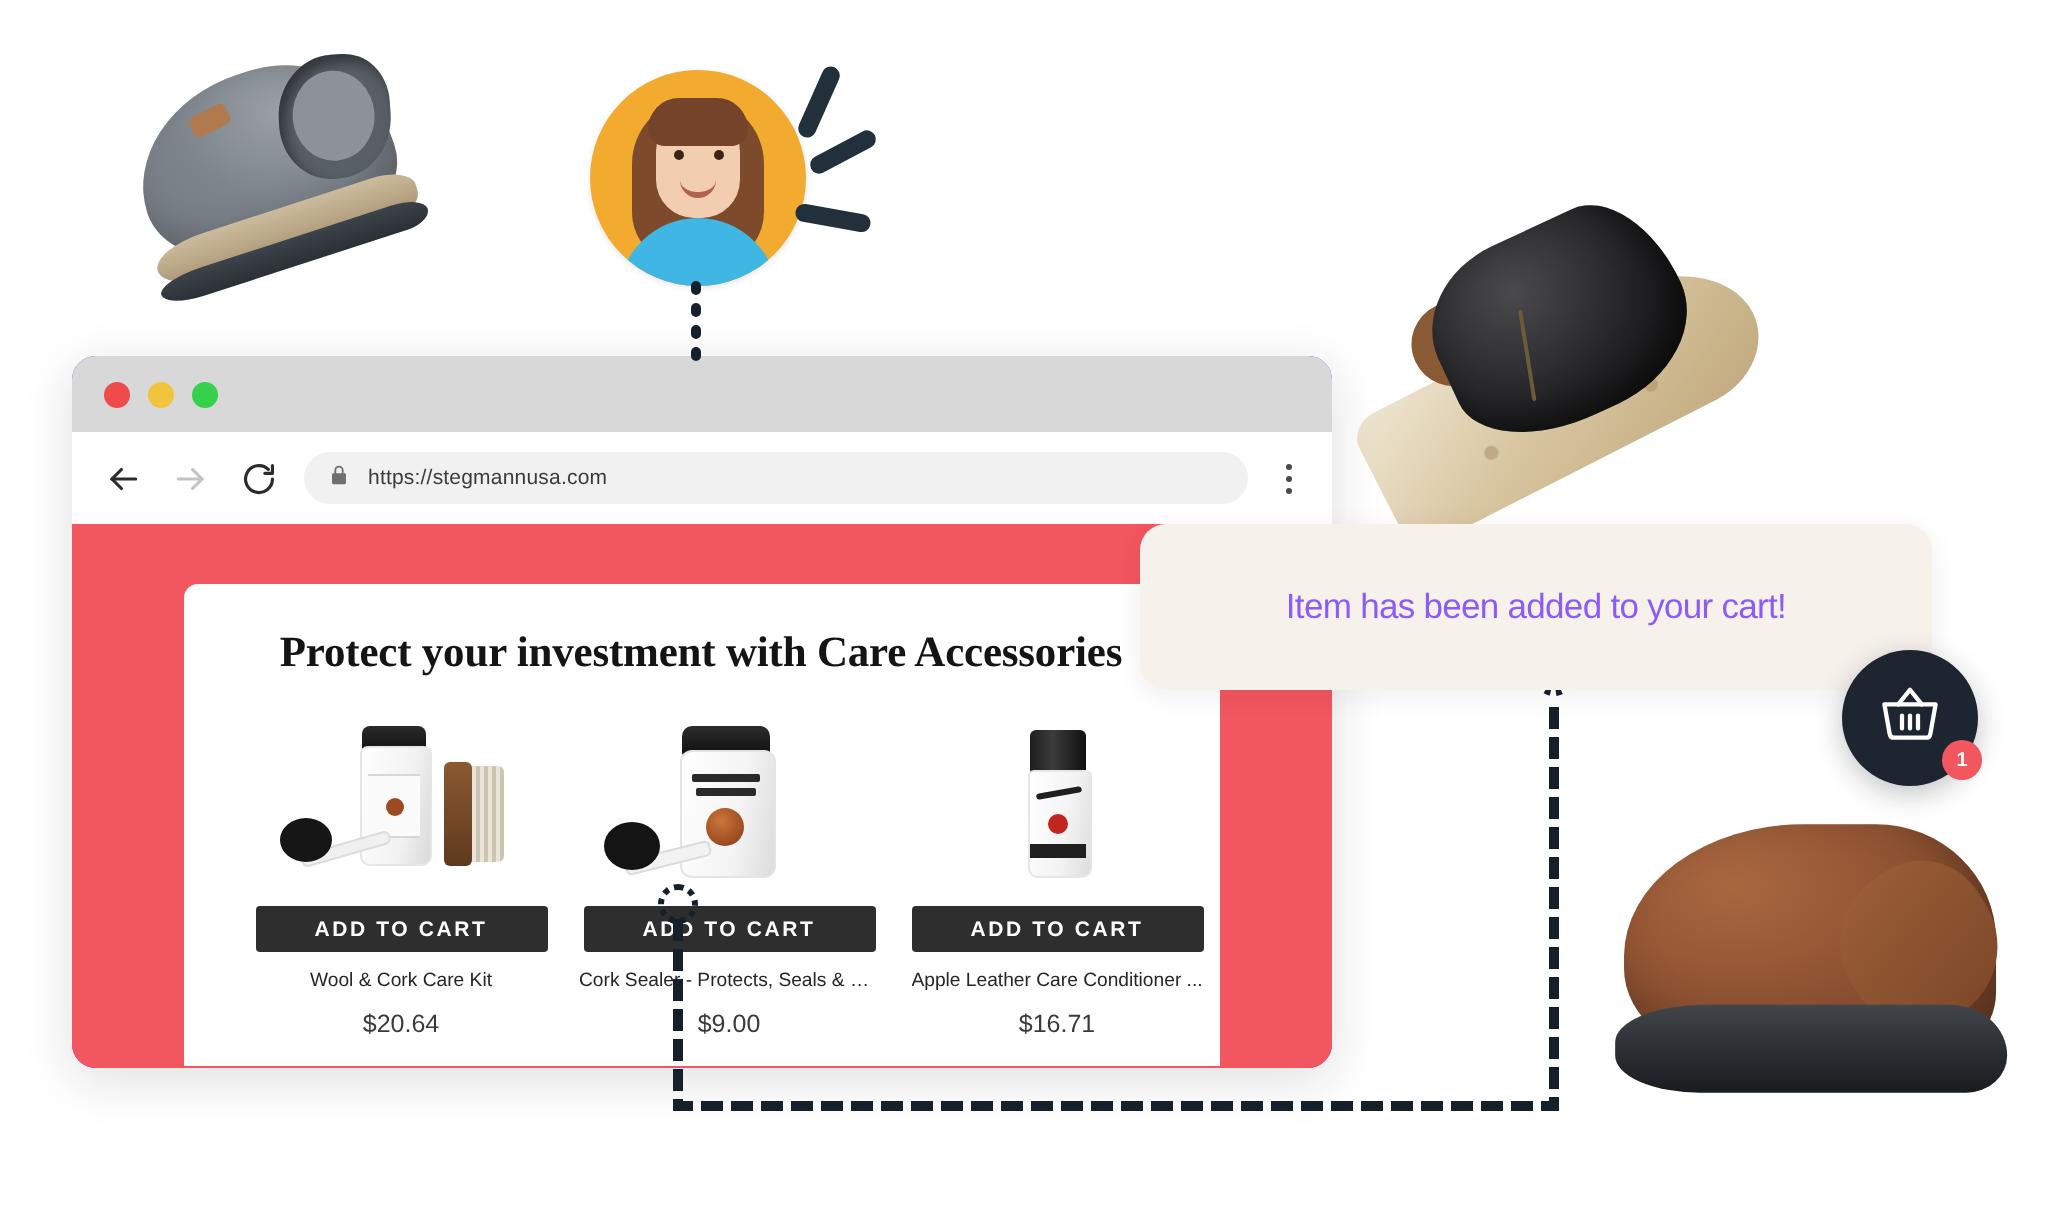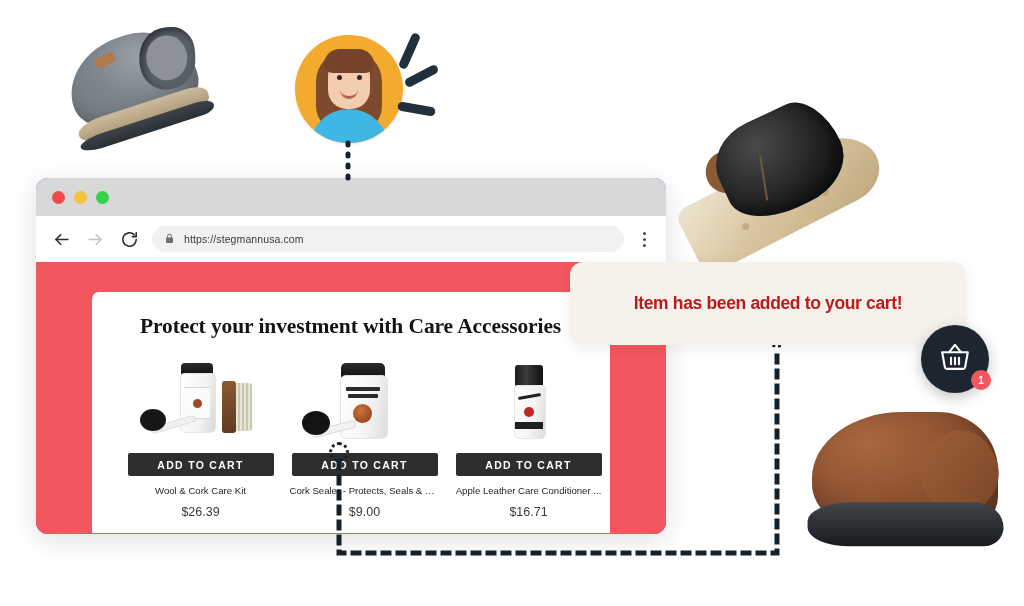--- a/index.html
+++ b/index.html
@@ -529,22 +529,22 @@
     height: 83px;
     background: #f7f1ec;
     border-radius: 13px;
     display: flex;
     align-items: center;
     justify-content: center;
     box-shadow: 0 3px 14px rgba(30,30,40,.07);
   }
   .toast-text {
     font-size: 17.5px;
-    font-weight: 700;
-    color: #b91c1c;
+    font-weight: 400;
+    color: #8b5cf6;
     letter-spacing: -.35px;
     text-align: center;
   }
 
   
   .cart-fab {
     position: absolute;
     left: 921px; top: 325px;
     width: 68px; height: 68px;
     border-radius: 50%;
@@ -681,21 +681,21 @@
               <div class="cap"></div>
                 <div class="bottle"></div>
                 <div class="label"></div>
               <div class="brush-wood"></div>
                 <div class="brush-bristle"></div>
               <div class="dauber-handle"></div>
                 <div class="dauber-head"></div>
             </div>
             <button class="add-btn">ADD TO CART</button>
             <div class="p-name">Wool &amp; Cork Care Kit</div>
-            <div class="p-price">$26.39</div>
+            <div class="p-price">$20.64</div>
           </div>
 
           <div class="product">
             <div class="photo p2">
               <div class="cap"></div>
                 <div class="bottle"></div>
               <div class="brand"></div>
                 <div class="brand2"></div>
                 <div class="seal"></div>
               <div class="dauber-handle"></div>

